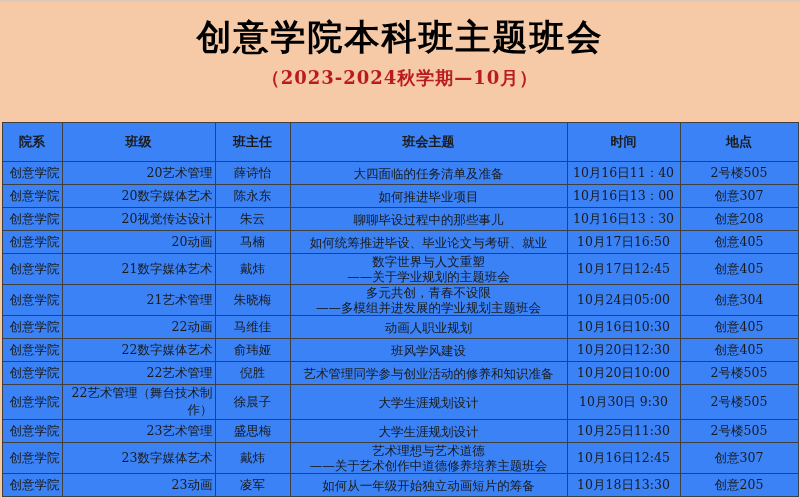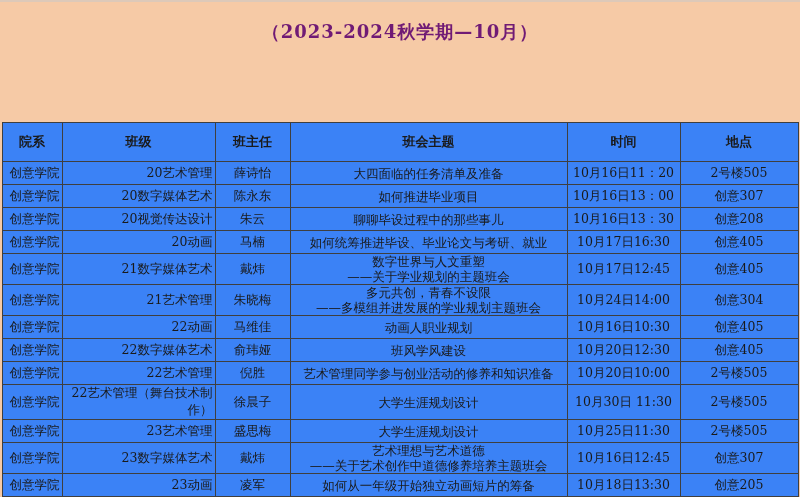--- a/index.html
+++ b/index.html
@@ -9,21 +9,21 @@
     background: #f6caa6;
     font-family: "DejaVu Serif", "Liberation Serif", serif;
   }
   .top-edge { height: 2px; background: #c9c9c9; opacity: .55; }
   .doc-header { height: 104px; text-align: center; padding-top: 12px; }
   .doc-title {
     font-size: 35px; font-weight: bold; color: #000;
     letter-spacing: 2px; line-height: 46px;
   }
   .doc-subtitle {
-    font-size: 18px; font-weight: bold; color: #701a75;
+    font-size: 18px; font-weight: bold; color: #b91c1c;
     margin-top: 6px; line-height: 24px; letter-spacing: 1px;
   }
   table.schedule {
     width: 796px; margin: 16px auto;
     border-collapse: collapse; table-layout: fixed;
     background: #3b82f6;
   }
   .schedule th, .schedule td {
     border: 1px solid #3f3f3f;
     text-align: center; vertical-align: middle;
@@ -43,20 +43,21 @@
   col.c-theme { width: 277px; }
   col.c-time { width: 113px; }
   col.c-loc { width: 118px; }
 </style>
 </head>
 <body>
 
 <div class="top-edge"></div>
 
 <div class="doc-header">
+  <div class="doc-title">创意学院本科班主题班会</div>
   <div class="doc-subtitle">（2023-2024秋学期—10月）</div>
 </div>
 
 <table class="schedule">
   <colgroup>
     <col class="c-dept">
       <col class="c-class">
       <col class="c-teacher">
     <col class="c-theme">
       <col class="c-time">
@@ -71,21 +72,21 @@
       <th>时间</th>
       <th>地点</th>
     </tr>
   </thead>
   <tbody>
     <tr>
       <td class="dept-cell">创意学院</td>
       <td class="class-cell">20艺术管理</td>
       <td class="teacher-cell">薛诗怡</td>
       <td class="theme-cell">大四面临的任务清单及准备</td>
-      <td class="time-cell">10月16日11：20</td>
+      <td class="time-cell">10月16日11：40</td>
       <td class="location-cell">2号楼505</td>
     </tr>
     <tr>
       <td class="dept-cell">创意学院</td>
       <td class="class-cell">20数字媒体艺术</td>
       <td class="teacher-cell">陈永东</td>
       <td class="theme-cell">如何推进毕业项目</td>
       <td class="time-cell">10月16日13：00</td>
       <td class="location-cell">创意307</td>
     </tr>
@@ -95,39 +96,39 @@
       <td class="teacher-cell">朱云</td>
       <td class="theme-cell">聊聊毕设过程中的那些事儿</td>
       <td class="time-cell">10月16日13：30</td>
       <td class="location-cell">创意208</td>
     </tr>
     <tr>
       <td class="dept-cell">创意学院</td>
       <td class="class-cell">20动画</td>
       <td class="teacher-cell">马楠</td>
       <td class="theme-cell">如何统筹推进毕设、毕业论文与考研、就业</td>
-      <td class="time-cell">10月17日16:30</td>
+      <td class="time-cell">10月17日16:50</td>
       <td class="location-cell">创意405</td>
     </tr>
     <tr class="tall">
       <td class="dept-cell">创意学院</td>
       <td class="class-cell">21数字媒体艺术</td>
       <td class="teacher-cell">戴炜</td>
       <td class="theme-cell">数字世界与人文重塑
 ——关于学业规划的主题班会</td>
       <td class="time-cell">10月17日12:45</td>
       <td class="location-cell">创意405</td>
     </tr>
     <tr class="tall">
       <td class="dept-cell">创意学院</td>
       <td class="class-cell">21艺术管理</td>
       <td class="teacher-cell">朱晓梅</td>
       <td class="theme-cell">多元共创，青春不设限
 ——多模组并进发展的学业规划主题班会</td>
-      <td class="time-cell">10月24日14:00</td>
+      <td class="time-cell">10月24日05:00</td>
       <td class="location-cell">创意304</td>
     </tr>
     <tr>
       <td class="dept-cell">创意学院</td>
       <td class="class-cell">22动画</td>
       <td class="teacher-cell">马维佳</td>
       <td class="theme-cell">动画人职业规划</td>
       <td class="time-cell">10月16日10:30</td>
       <td class="location-cell">创意405</td>
     </tr>
@@ -145,21 +146,21 @@
       <td class="teacher-cell">倪胜</td>
       <td class="theme-cell">艺术管理同学参与创业活动的修养和知识准备</td>
       <td class="time-cell">10月20日10:00</td>
       <td class="location-cell">2号楼505</td>
     </tr>
     <tr>
       <td class="dept-cell">创意学院</td>
       <td class="class-cell">22艺术管理（舞台技术制作）</td>
       <td class="teacher-cell">徐晨子</td>
       <td class="theme-cell">大学生涯规划设计</td>
-      <td class="time-cell">10月30日 11:30</td>
+      <td class="time-cell">10月30日 9:30</td>
       <td class="location-cell">2号楼505</td>
     </tr>
     <tr>
       <td class="dept-cell">创意学院</td>
       <td class="class-cell">23艺术管理</td>
       <td class="teacher-cell">盛思梅</td>
       <td class="theme-cell">大学生涯规划设计</td>
       <td class="time-cell">10月25日11:30</td>
       <td class="location-cell">2号楼505</td>
     </tr>

